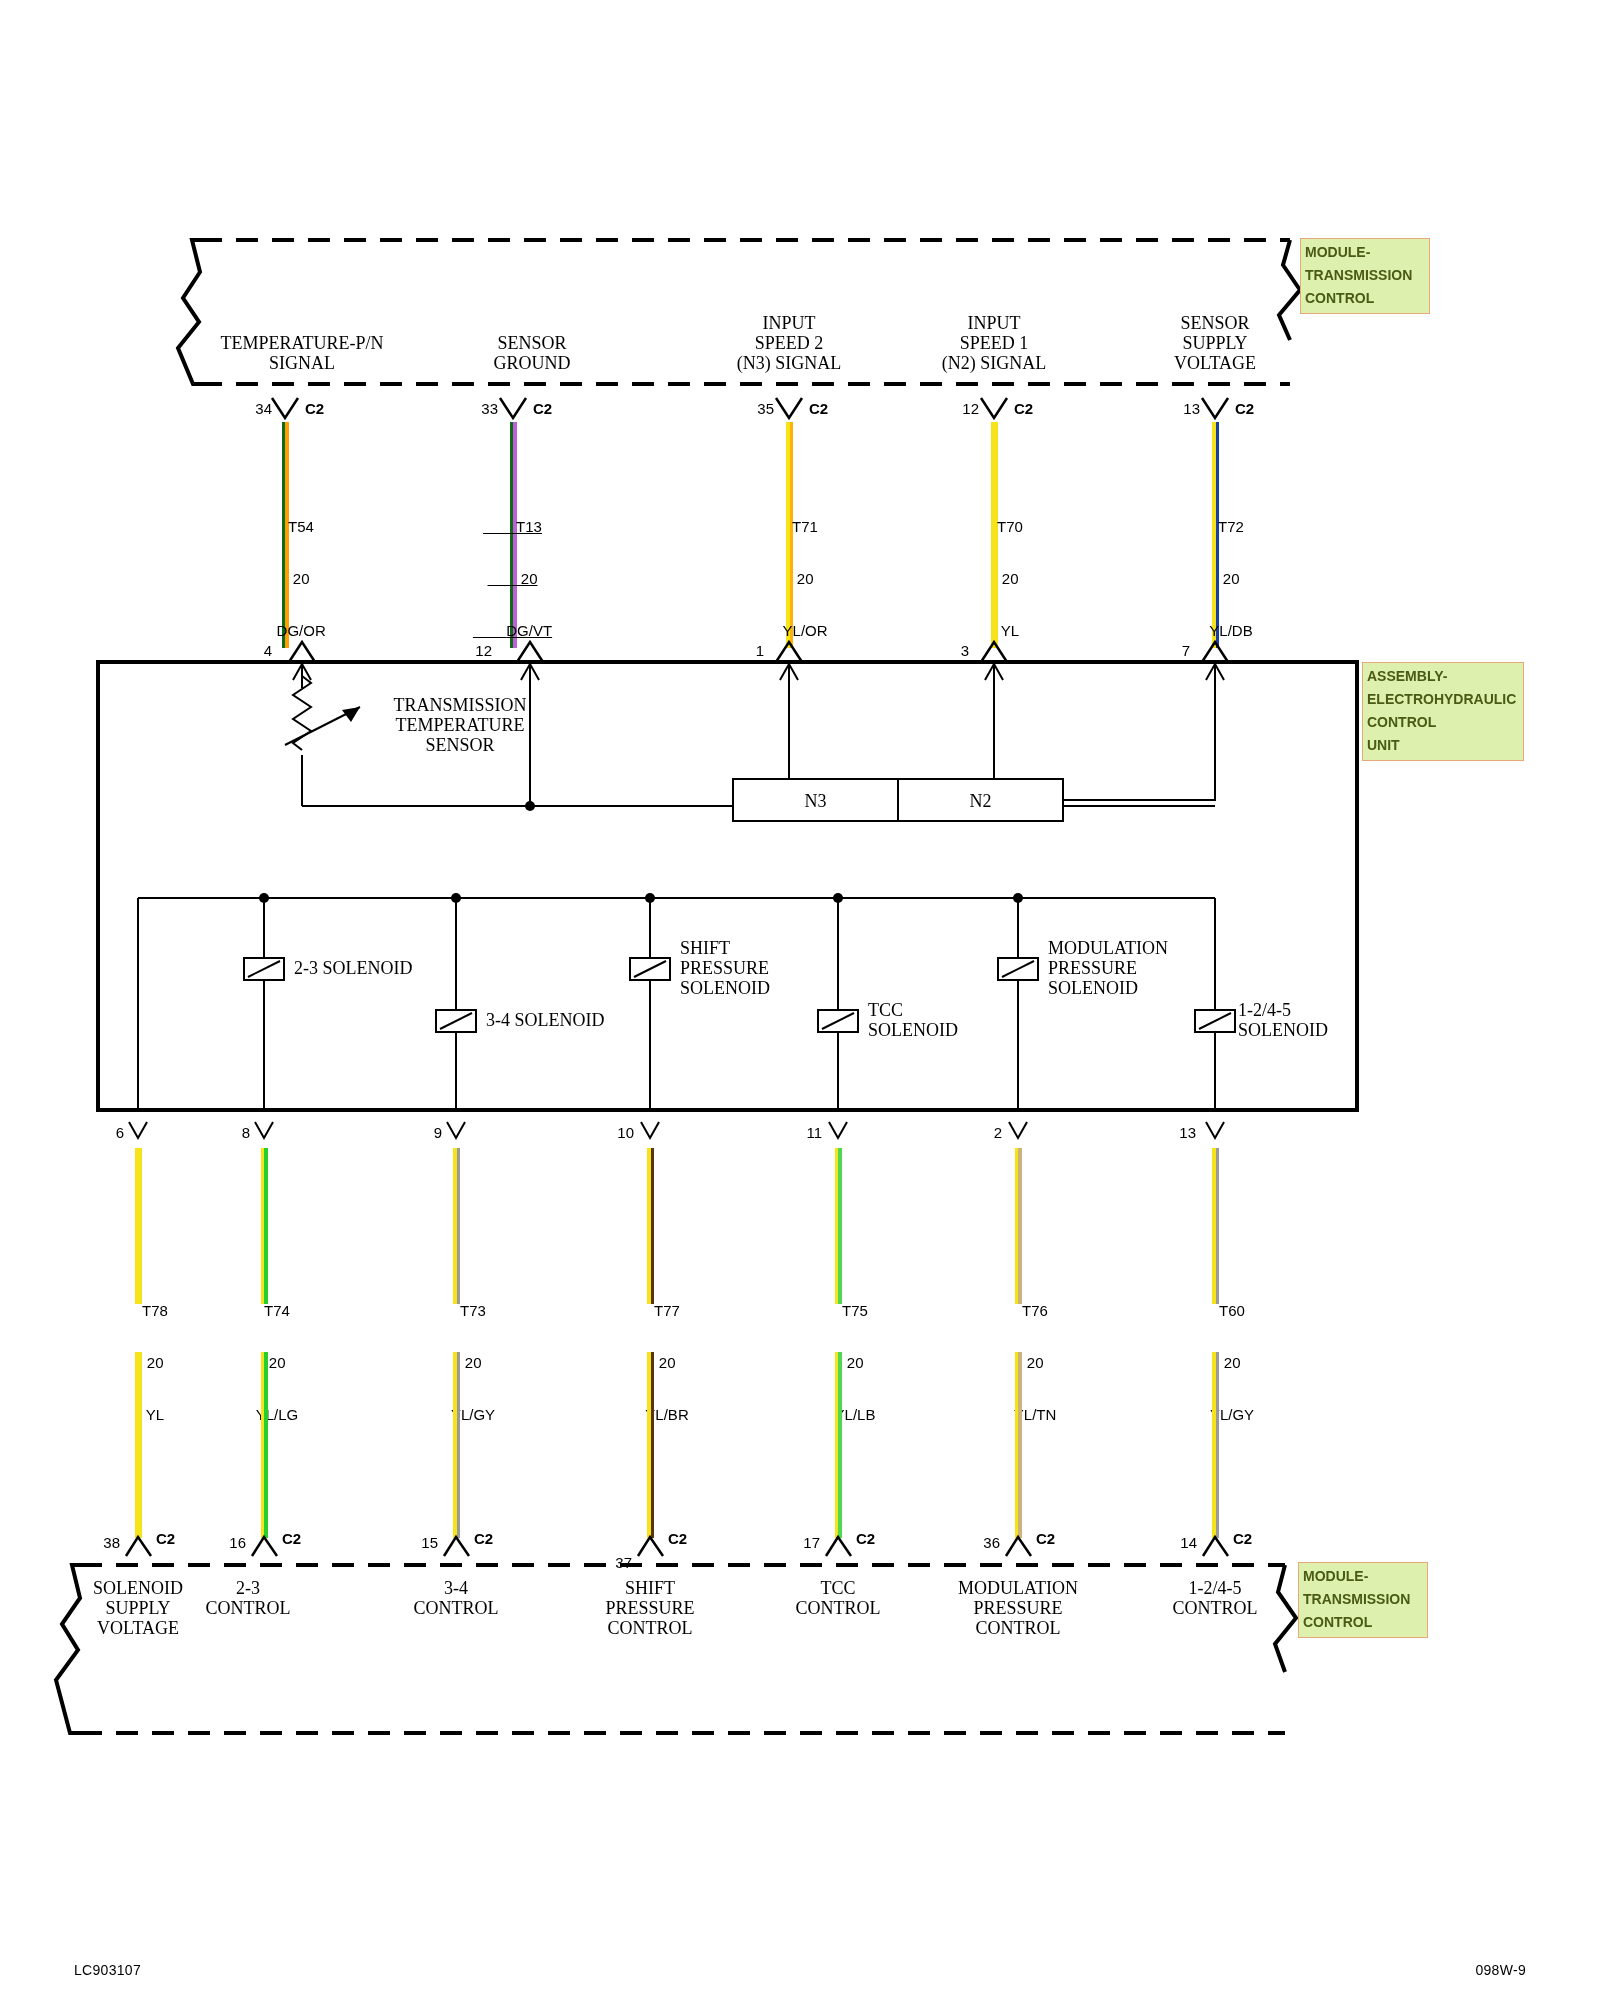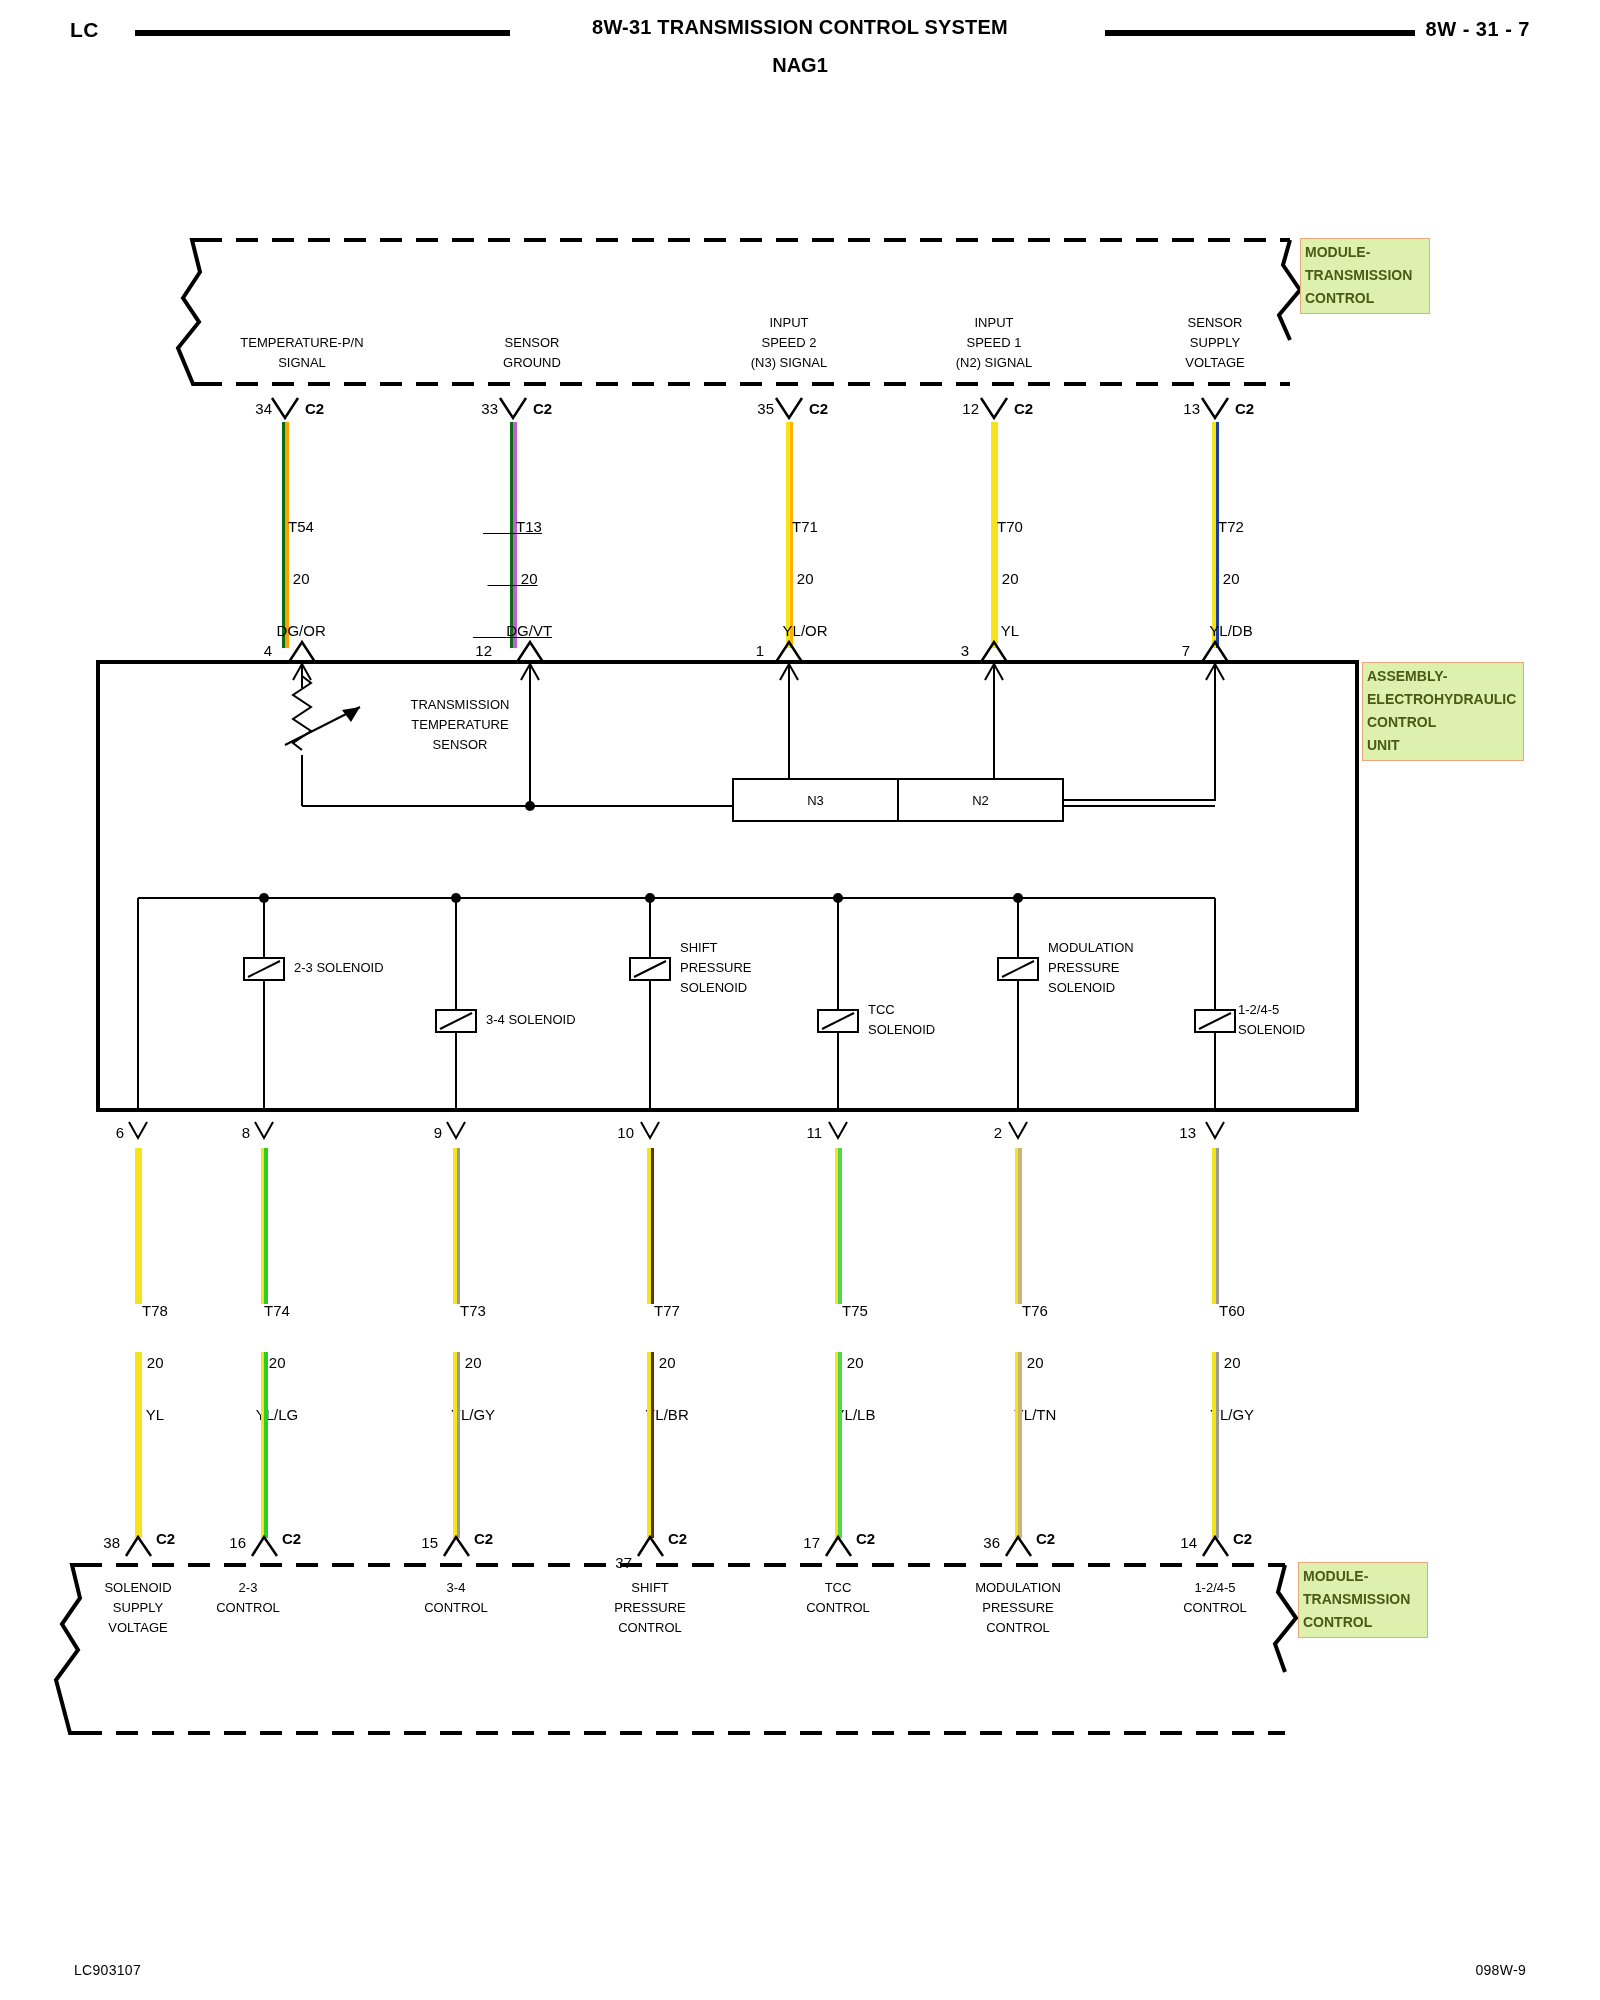--- a/index.html
+++ b/index.html
@@ -20,21 +20,21 @@
   .hdr-page{position:absolute;right:70px;top:8px;font-size:20px;font-weight:bold;letter-spacing:.5px;}
 
   
   .ftr-l{position:absolute;left:74px;top:1962px;font-size:14px;letter-spacing:.3px;}
   .ftr-r{position:absolute;right:74px;top:1962px;font-size:14px;letter-spacing:.3px;}
 
   
   .svglayer{position:absolute;left:0;top:0;width:1600px;height:2000px;pointer-events:none;}
 
   
-  .lbl{position:absolute;font-size:13px;line-height:20px;text-align:center;white-space:pre;}
+  .lbl{position:absolute;font-size:18px;line-height:20px;text-align:center;white-space:pre;font-family:Liberation Serif, serif;}
   .lbl-l{text-align:left;}
   .pin{position:absolute;font-size:15px;text-align:right;}
   .c2{position:absolute;font-size:15px;font-weight:bold;}
   .wirelbl{position:absolute;font-size:15px;line-height:26px;text-align:center;white-space:pre;}
 
   
   .callout{
     position:absolute;background:#ddf0ae;border:1px solid #e8a87c;
     color:#4a5a14;font-size:14px;font-weight:bold;line-height:23px;
     padding:2px 3px 3px 4px;white-space:pre;box-sizing:border-box;
@@ -42,28 +42,20 @@
 
   
   .wire{position:absolute;width:7px;}
   .wire i{display:block;width:100%;height:100%;}
 </style>
 </head>
 <body>
 
 <div class="page">
 
-  <div class="hdr">
-    <div class="hdr-lc">LC</div>
-    <div class="hdr-rule-l"></div>
-    <div class="hdr-title">8W-31 TRANSMISSION CONTROL SYSTEM</div>
-    <div class="hdr-sub">NAG1</div>
-    <div class="hdr-rule-r"></div>
-    <div class="hdr-page">8W - 31 - 7</div>
-  </div>
 
   <svg class="svglayer" viewBox="0 0 1600 2000">
     <g fill="none" stroke="#000">
 
       <g>
         <path d="M200 240 H1290" stroke-width="4" stroke-dasharray="22,14"></path>
         <path d="M200 384 H1290" stroke-width="4" stroke-dasharray="22,14"></path>
 
         <path d="M200 240 L192 240 L200 272 L183 298 L199 322 L178 348 L193 384 L200 384" stroke-width="4" stroke-linejoin="miter"></path>
 

